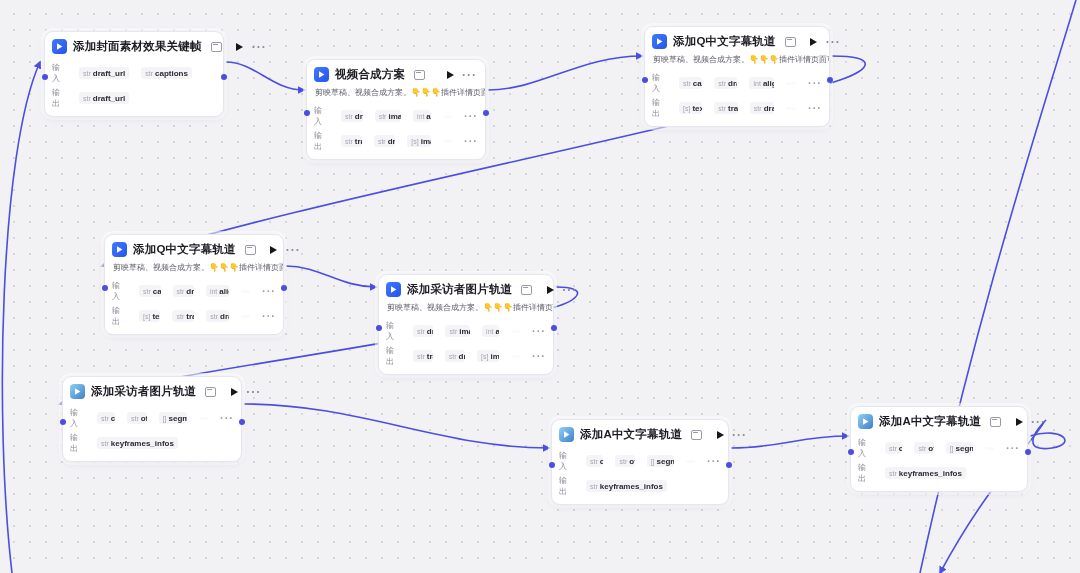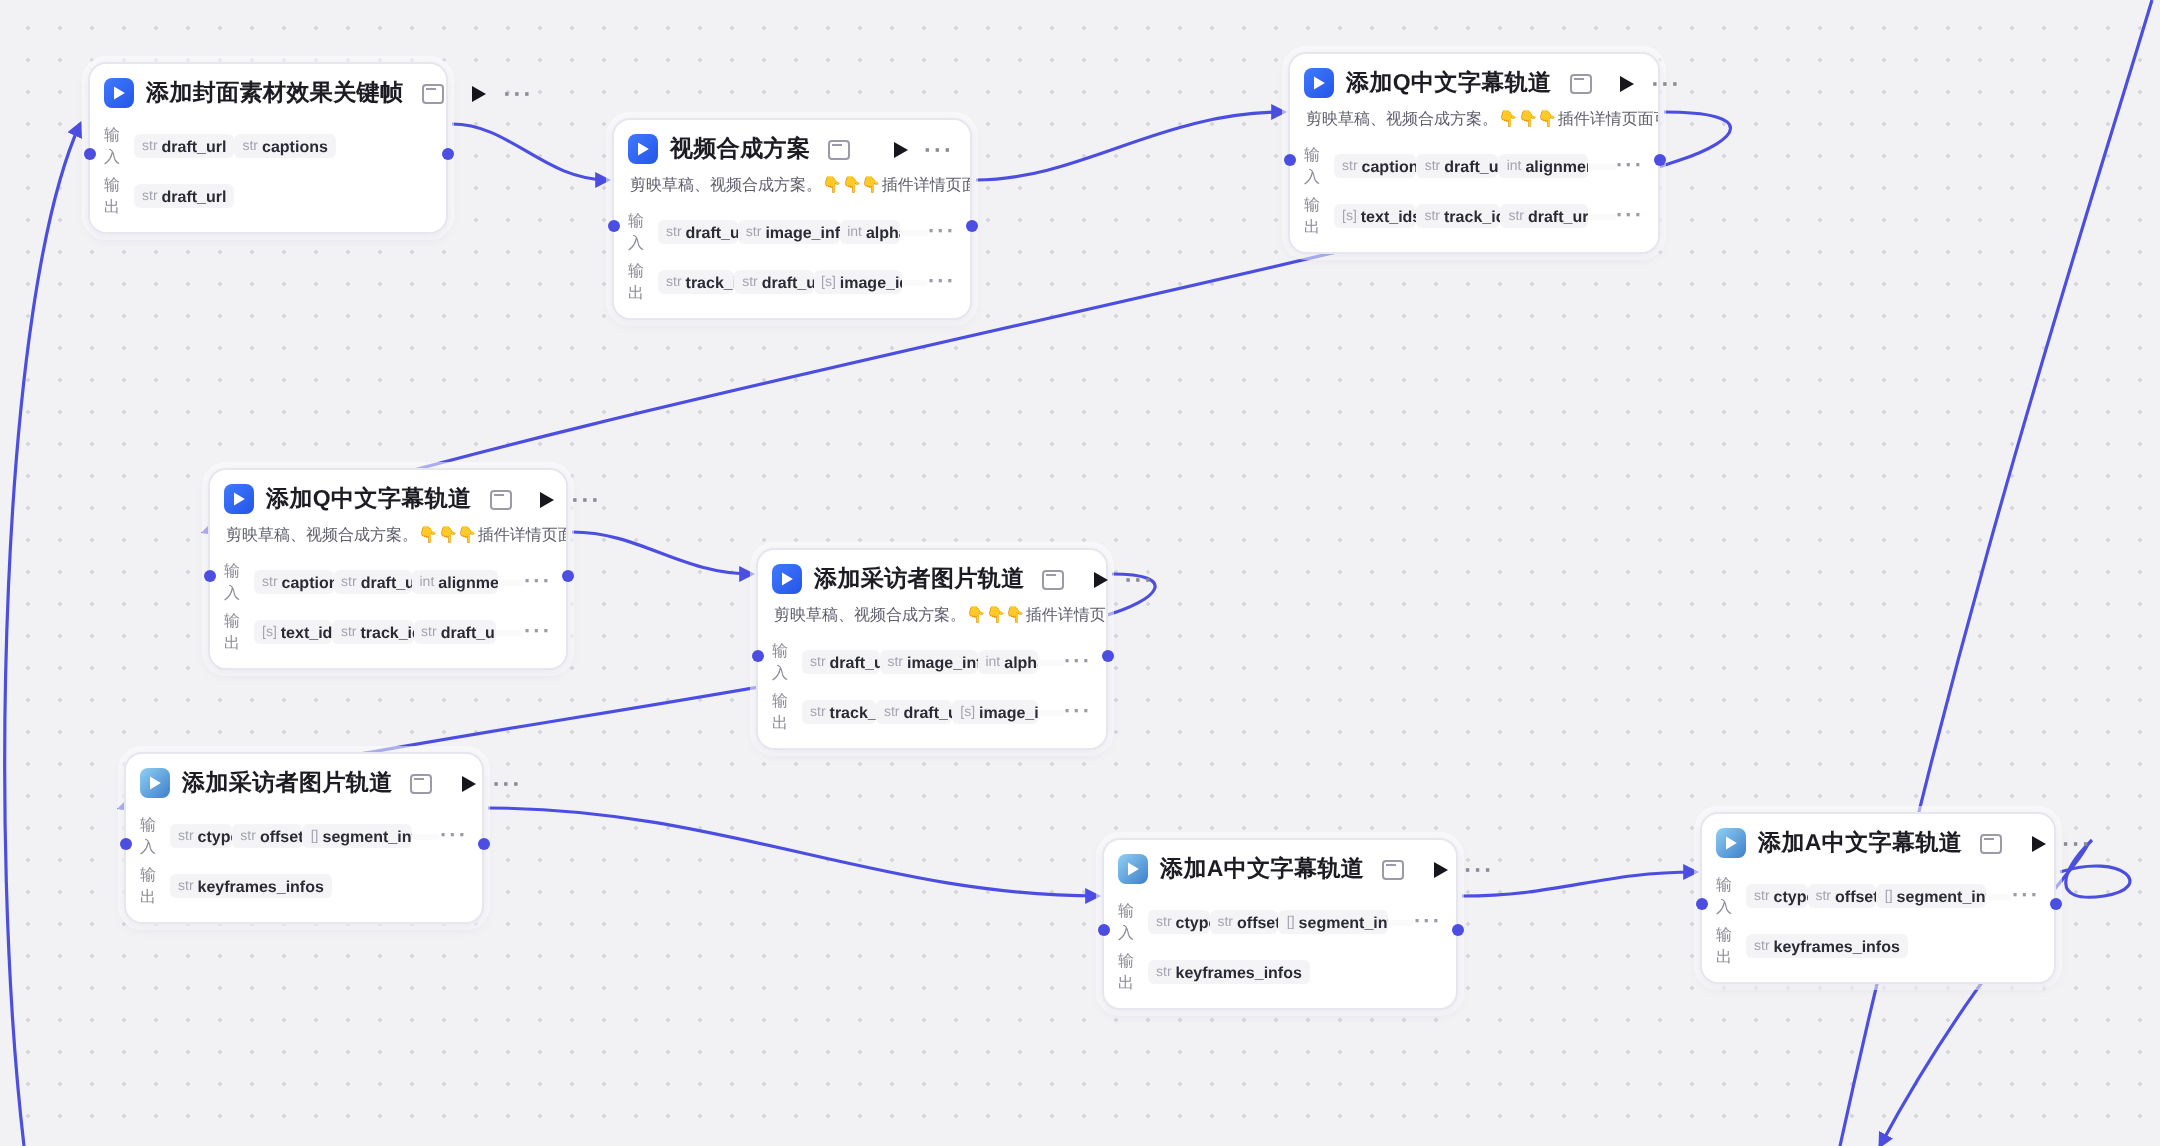--- a/index.html
+++ b/index.html
@@ -58,21 +58,21 @@
     border-top:4.5px solid transparent;border-bottom:4.5px solid transparent;
   }
   .dots{font-size:12px;line-height:6px;color:#8b8b97;letter-spacing:1px;font-weight:700;}
 
   .node-desc{
     font-size:8px;color:#5d5d6b;padding:0 8px 4px 8px;
     white-space:nowrap;overflow:hidden;line-height:11px;
   }
 
   .rowset{padding:0 7px 7px 7px;}
-  .prow{display:flex;align-items:center;gap:0;margin-top:3px;}
+  .prow{display:flex;align-items:center;gap:12px;margin-top:3px;}
   .prow-label{
     font-size:8px;color:#8b8b97;flex:0 0 auto;width:15px;
   }
   .tag{
     display:flex;align-items:center;gap:2px;
     background:#f4f4f7;border-radius:3px;padding:1.5px 4px;
     max-width:74px;overflow:hidden;
   }
   .tag .ty{font-size:7px;color:#a5a5b2;flex:0 0 auto;}
   .tag .nm{font-size:8px;color:#2b2b35;font-weight:700;white-space:nowrap;}

